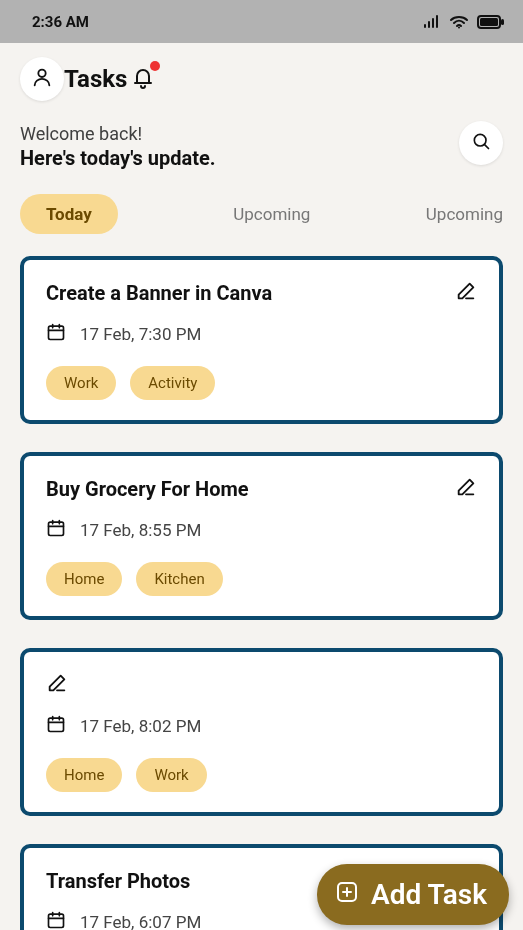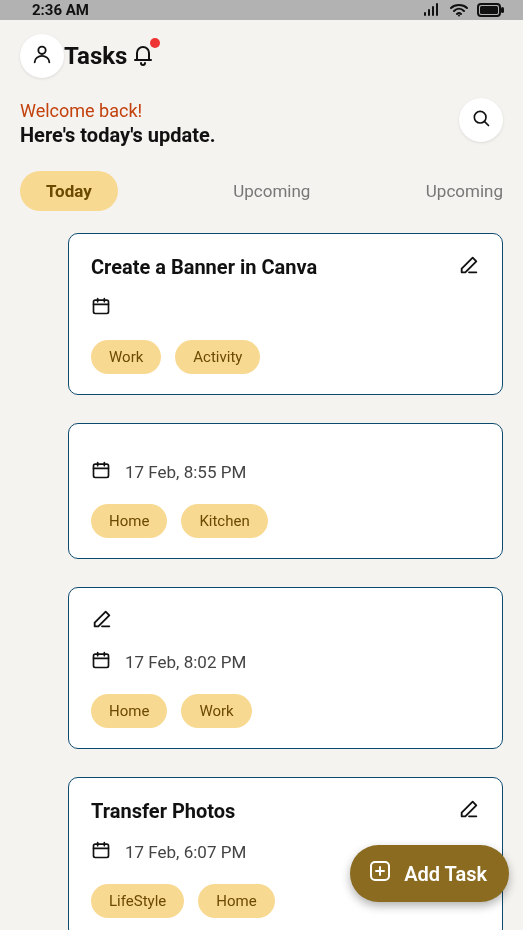--- a/index.html
+++ b/index.html
@@ -1,19 +1,19 @@
 <!DOCTYPE html>
 <html><head>
 <meta charset="utf-8">
 <style>
   * { box-sizing: border-box; margin: 0; padding: 0; font-family: -apple-system, BlinkMacSystemFont, "Segoe UI", Roboto, Helvetica, Arial, sans-serif; }
   html, body { width: 523px; height: 930px; background: #f5f3f0; overflow: hidden; }
   .status-bar {
     width: 100%;
-    height: 20px;
+    height: 43px;
     background: #b2b2b2;
     display: flex;
     align-items: center;
     justify-content: space-between;
     padding: 0 18px 0 32px;
     color: #111;
     font-size: 15px;
     font-weight: 700;
   }
   .status-icons { display: flex; align-items: center; gap: 8px; }
@@ -23,21 +23,21 @@
   .avatar {
     width: 44px; height: 44px; border-radius: 50%;
     background: #fff; display: flex; align-items: center; justify-content: center;
     box-shadow: 0 1px 3px rgba(0,0,0,0.1);
   }
   .title { font-size: 24px; font-weight: 700; color: #111; }
   .bell { position: relative; width: 32px; height: 32px; display:flex;align-items:center;justify-content:center; }
   .bell .dot { position: absolute; top: -2px; right: -1px; width: 10px; height: 10px; background: #e33; border-radius: 50%; }
 
   .welcome-row { display: flex; align-items: flex-start; justify-content: space-between; margin-top: 22px; }
-  .welcome-text .wb { font-size: 18px; color: #c2410c; }
+  .welcome-text .wb { font-size: 18px; color: #404040; }
   .welcome-text .wu { font-size: 20px; font-weight: 700; color: #111; margin-top: 2px; }
   .search-btn {
     width: 44px; height: 44px; border-radius: 50%;
     background: #fff; display: flex; align-items: center; justify-content: center;
     box-shadow: 0 1px 3px rgba(0,0,0,0.1);
     margin-top: -2px;
   }
 
   .tabs { display: flex; align-items: center; gap: 48px; margin-top: 24px; padding-left: 0; justify-content: space-between; }
   .tab { font-size: 17px; color: #777; cursor: pointer; }
@@ -45,44 +45,43 @@
     background: #f8d991;
     color: #6b4a00;
     font-weight: 700;
     padding: 10px 26px;
     border-radius: 20px;
   }
 
   .cards { margin-top: 22px; display: flex; flex-direction: column; gap: 28px; }
   .card {
     background: #fff;
-    border: 1px solid #0c4a6e;
+    border: 4px solid #0c4a6e;
     border-radius: 10px;
     padding: 20px 22px 20px 22px;
-    margin-left: 48px;
   }
   .card-header { display: flex; align-items: center; justify-content: space-between; }
   .card-title { font-size: 20px; font-weight: 700; color: #111; }
   .card-date { display: flex; align-items: center; gap: 14px; margin-top: 16px; color: #444; font-size: 17px; }
   .chips { display: flex; gap: 14px; margin-top: 20px; }
   .chip {
     background: #f8d991;
     color: #6b4a00;
     font-size: 15px;
     padding: 8px 18px;
     border-radius: 17px;
   }
 
   .fab {
     position: absolute;
     right: 14px;
     bottom: 16px;
     background: #8a6b1f;
     color: #fff;
-    font-size: 20px;
+    font-size: 28px;
     font-weight: 600;
     padding: 14px 22px 14px 18px;
     border-radius: 30px;
     display: flex;
     align-items: center;
     gap: 12px;
     box-shadow: 0 4px 10px rgba(0,0,0,0.3);
     cursor: pointer;
   }
 
@@ -169,28 +168,37 @@
             </svg>
         </span>
       </div>
       <div class="card-date">
         <span>
           <svg width="20" height="20" viewBox="0 0 24 24">
               <rect x="3" y="5" width="18" height="16" rx="2"></rect>
               <path d="M3 10h18M8 3v4M16 3v4"></path>
             </svg>
         </span>
+        <span>17 Feb, 7:30 PM</span>
       </div>
       <div class="chips">
         <div class="chip">Work</div>
         <div class="chip">Activity</div>
       </div>
     </div>
 
     <div class="card">
+      <div class="card-header">
+        <div class="card-title">Buy Grocery For Home</div>
+        <span>
+          <svg width="22" height="22" viewBox="0 0 24 24">
+              <path d="M12 20h8M4 20v-4L16 4l4 4L8 20H4z"></path>
+            </svg>
+        </span>
+      </div>
       <div class="card-date">
         <span>
           <svg width="20" height="20" viewBox="0 0 24 24">
               <rect x="3" y="5" width="18" height="16" rx="2"></rect>
               <path d="M3 10h18M8 3v4M16 3v4"></path>
             </svg>
         </span>
         <span>17 Feb, 8:55 PM</span>
       </div>
       <div class="chips">

